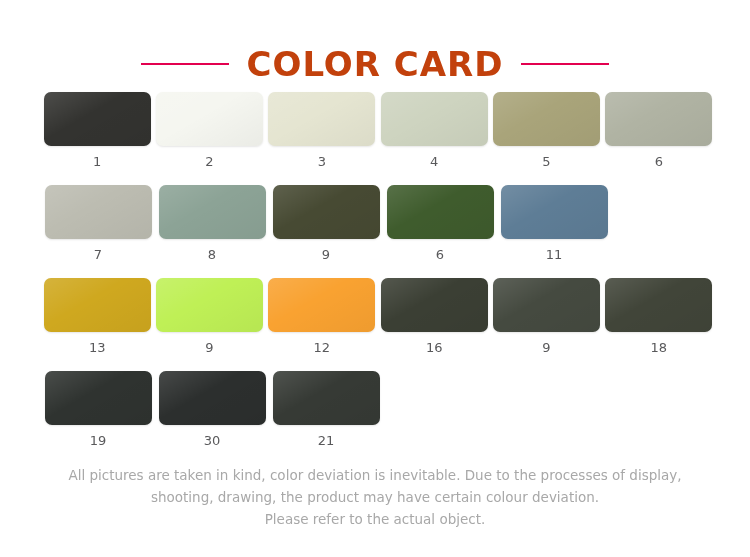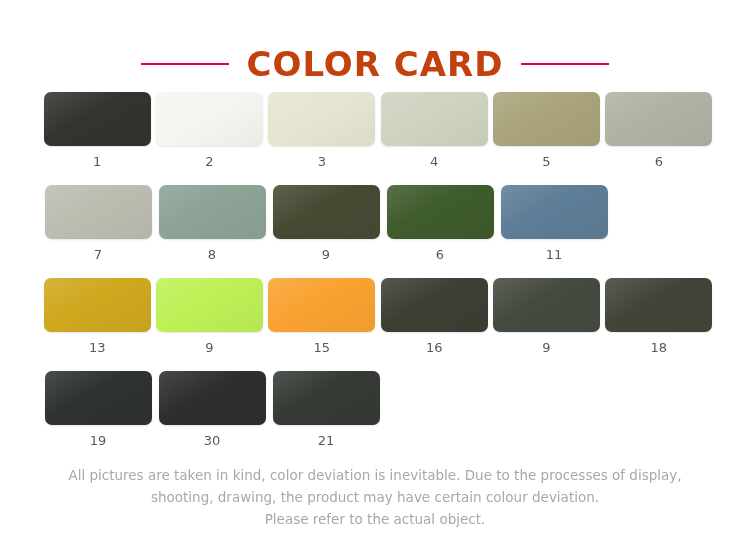--- a/index.html
+++ b/index.html
@@ -168,21 +168,21 @@
         <div class="cell">
           <div class="swatch" style="background: rgb(207, 168, 31);"></div>
           <div class="num">13</div>
         </div>
         <div class="cell">
           <div class="swatch" style="background: rgb(191, 240, 86);"></div>
           <div class="num">9</div>
         </div>
         <div class="cell">
           <div class="swatch" style="background: rgb(249, 162, 49);"></div>
-          <div class="num">15</div>
+          <div class="num">12</div>
         </div>
         <div class="cell">
           <div class="swatch" style="background: rgb(59, 63, 52);"></div>
           <div class="num">16</div>
         </div>
         <div class="cell">
           <div class="swatch" style="background: rgb(69, 74, 64);"></div>
           <div class="num">9</div>
         </div>
         <div class="cell">

